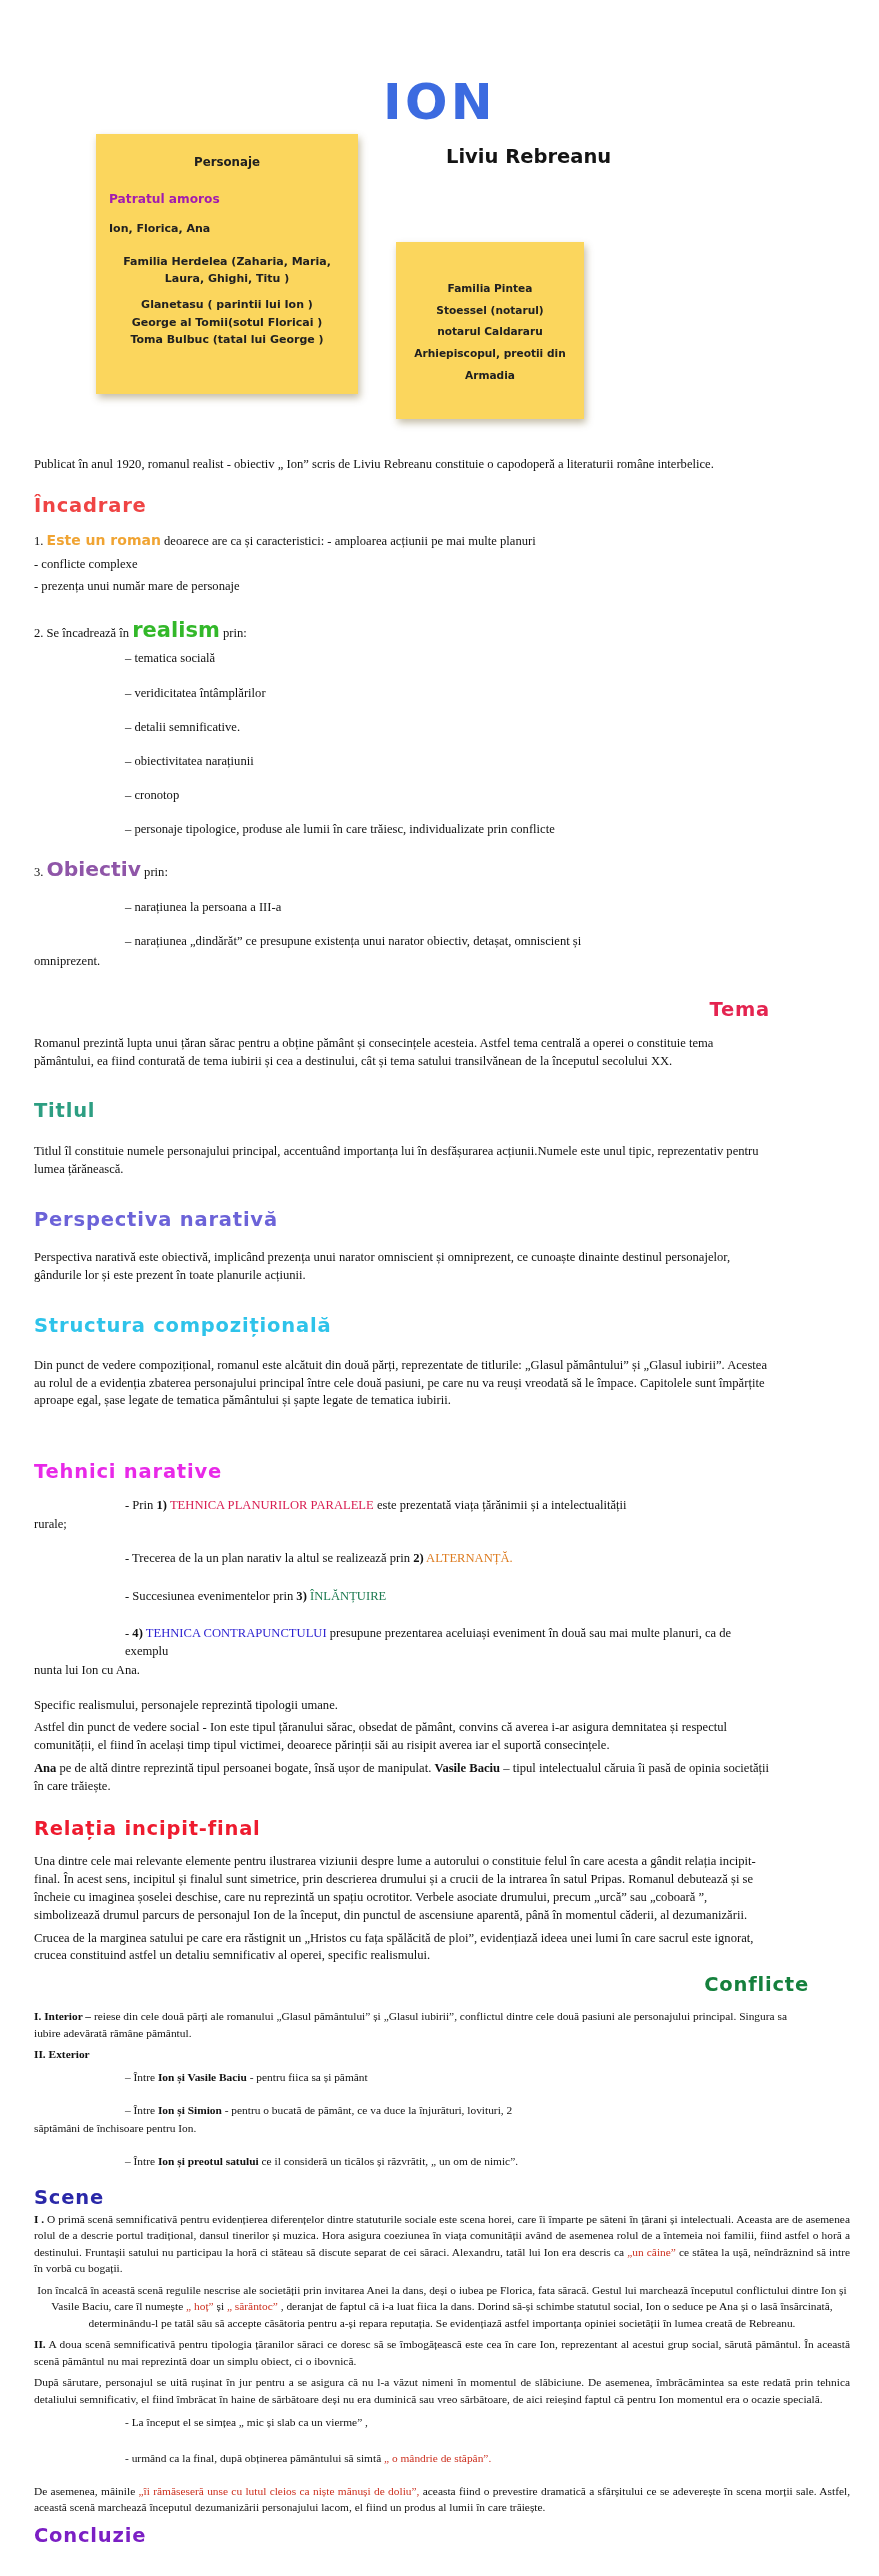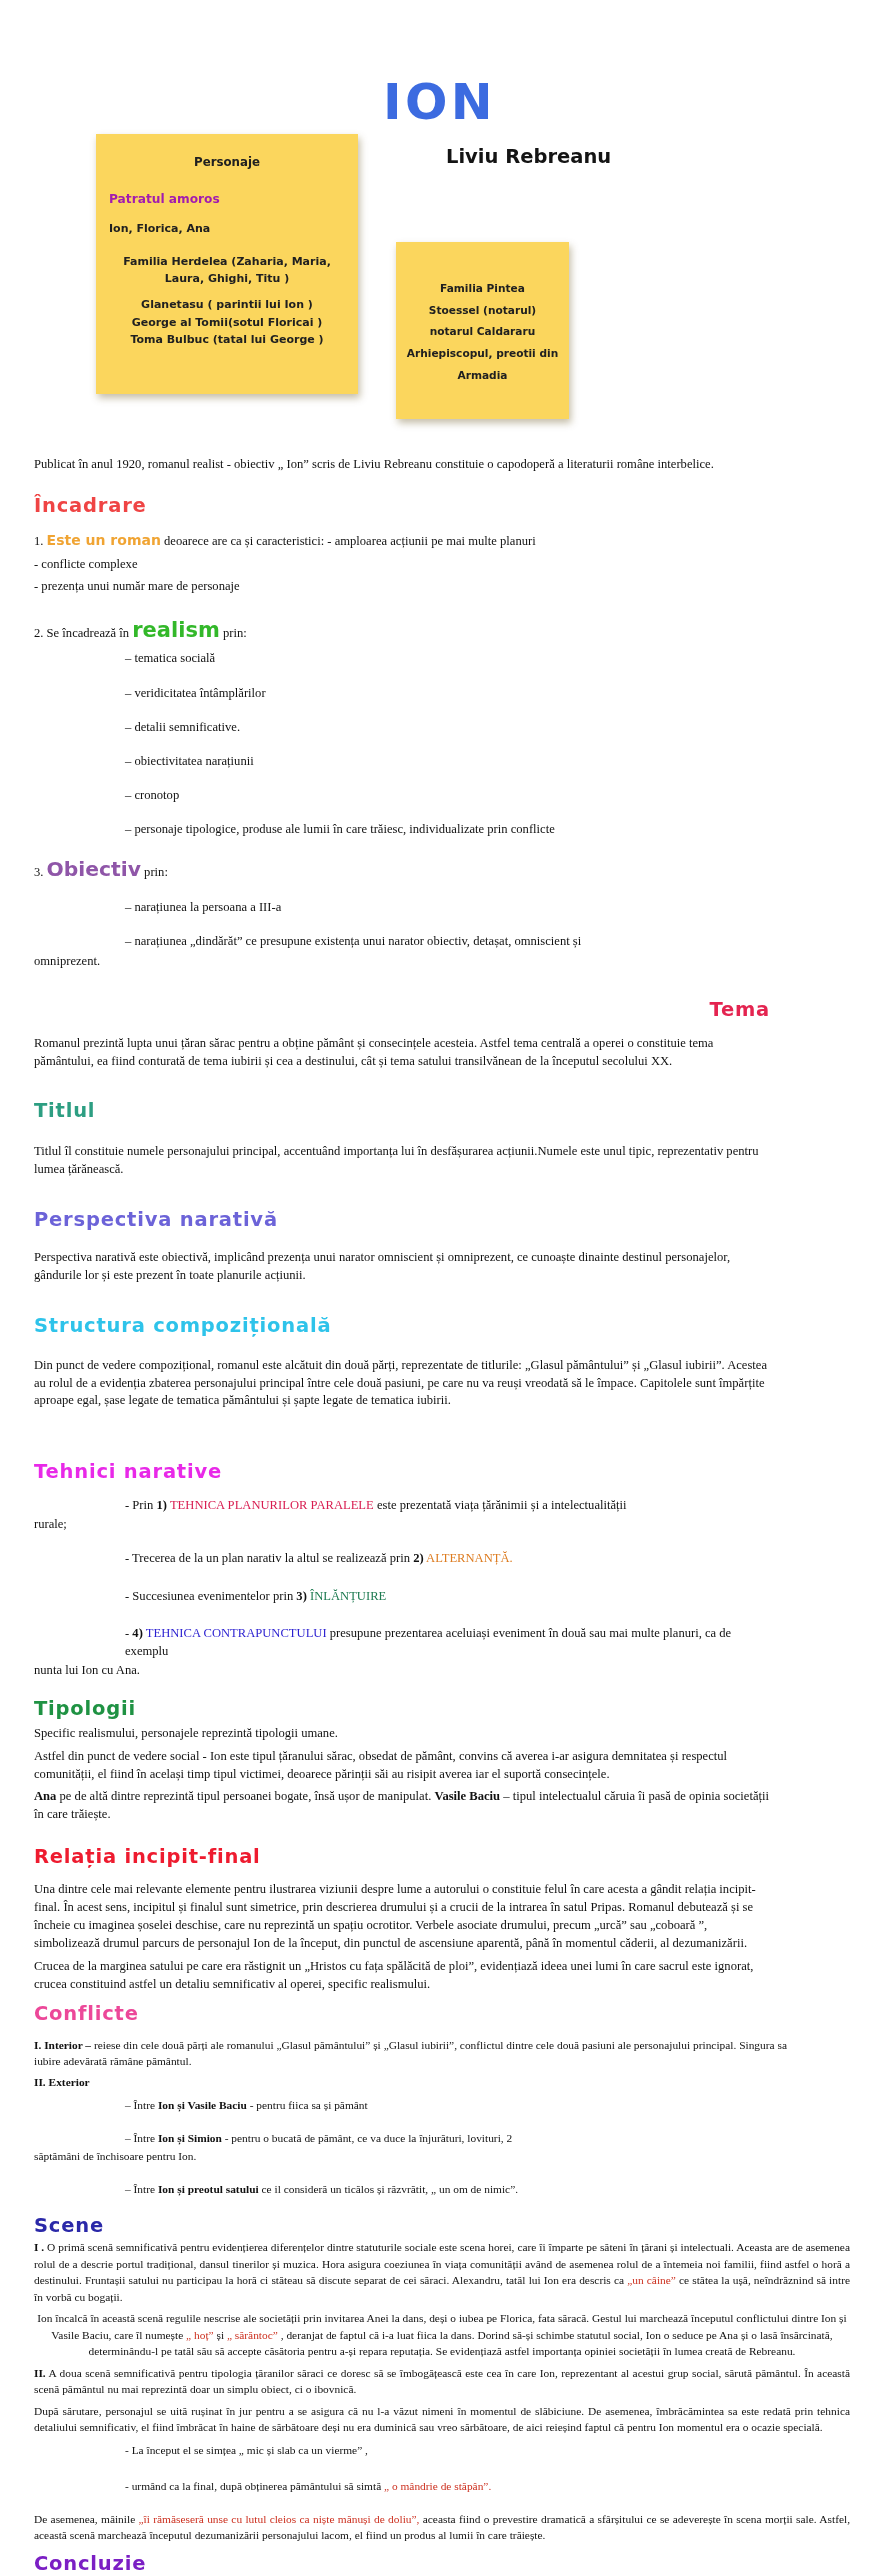--- a/index.html
+++ b/index.html
@@ -19,21 +19,21 @@
   .author {
     position:absolute; top:143px; left:446px;
     font-family:"DejaVu Sans", sans-serif; font-weight:bold; font-size:19.5px; color:#141414;
   }
   .note {
     position:absolute; background:#fbd65d;
     box-shadow:2.4px 4.1px 7.3px rgba(90,70,10,.35);
     font-family:"DejaVu Sans", sans-serif; font-weight:bold; color:#202020;
   }
   .note1 { left:96px; top:134px; width:262px; height:260px; padding:19.5px 13px 8.1px; font-size:11px; }
-  .note2 { left:396px; top:242px; width:173px; height:177px; padding:36px 6.5px 8.1px; font-size:10.6px; }
+  .note2 { left:396px; top:242px; width:188px; height:177px; padding:36px 6.5px 8.1px; font-size:10.6px; }
   .note .ctr { text-align:center; }
   .note1 .n-title { text-align:center; font-size:11.8px; margin-bottom:21px; }
   .note1 .n-sub { color:#a21caf; font-size:12.2px; margin-bottom:12.2px; }
   .note1 .n-trio { margin-bottom:17px; }
   .note1 .grp { line-height:1.55; }
   .note1 .gap { margin-top:9px; }
   .note2 div { line-height:2.05; }
   
   main { padding:6.5px 109px 33px 34px; }
   h2 {
@@ -43,21 +43,21 @@
   }
   p { margin:0 0 4.9px; }
   .c-incadrare { color:#ef4444; }
   .c-tema { color:#e42450; margin-top:28px;text-align:right; }
   .c-titlul { color:#2d9e82; margin-top:28px; margin-bottom:21px; }
   .c-perspectiva { color:#6c63d8; margin-top:29px; margin-bottom:18px; }
   .c-structura { color:#2ec3ea; margin-top:29px; margin-bottom:19.5px; }
   .c-tehnici { color:#e829e8; margin-top:50px; }
   .c-tipologii { color:#1f9243; margin-top:4.9px; margin-bottom:4.9px; }
   .c-relatia { color:#ee1b2f; margin-top:21px; }
-  .c-conflicte { color:#ec4899; margin:8.1px 0 11.4px; }
+  .c-conflicte { color:#15803d; margin:8.1px 0 11.4px;text-align:right; }
   .c-scene { color:#2a28a8; margin:6.5px 0 1.6px; }
   .c-concluzie { color:#7b1fc4; margin:8.1px 0 1.6px; }
   .hl-roman { font-family:"DejaVu Sans", sans-serif; font-weight:bold; font-size:14px; color:#f0a433; }
   .hl-realism { font-family:"DejaVu Sans", sans-serif; font-weight:bold; font-size:21px; color:#33b82a; }
   .hl-obiectiv { font-family:"DejaVu Sans", sans-serif; font-weight:bold; font-size:20.3px; color:#8f56a8; }
   .cap-paralele { color:#d81c50; }
   .cap-alternanta { color:#dd7b1f; }
   .cap-inlantuire { color:#1d7a50; }
   .cap-contrapunct { color:#2a1fd0; }
   .red { color:#cc2f1e; }
@@ -134,21 +134,20 @@
   <p>Din punct de vedere compozițional, romanul este alcătuit din două părți, reprezentate de titlurile: „Glasul pământului” și „Glasul iubirii”. Acestea au rolul de a evidenția zbaterea personajului principal între cele două pasiuni, pe care nu va reuși vreodată să le împace. Capitolele sunt împărțite aproape egal, șase legate de tematica pământului și șapte legate de tematica iubirii.</p>
 
   <h2 class="c-tehnici">Tehnici narative</h2>
   <div class="bullet tight"><span>- Prin </span><b>1)</b><span class="cap-paralele"> TEHNICA PLANURILOR PARALELE</span><span> este prezentată viața țărănimii și a intelectualității</span></div>
   <div class="cont">rurale;</div>
   <div class="bullet mt18"><span>- Trecerea de la un plan narativ la altul se realizează prin </span><b>2)</b><span class="cap-alternanta"> ALTERNANȚĂ.</span></div>
   <div class="bullet mt24"><span>- Succesiunea evenimentelor prin </span><b>3)</b><span class="cap-inlantuire"> ÎNLĂNȚUIRE</span></div>
   <div class="bullet tight mt24"><span>- </span><b>4)</b><span class="cap-contrapunct"> TEHNICA CONTRAPUNCTULUI</span><span> presupune prezentarea aceluiași eveniment în două sau mai multe planuri, ca de exemplu</span></div>
   <div class="cont">nunta lui Ion cu Ana.</div>
 
-  <h2 class="c-tipologii">Tipologii</h2>
   <p>Specific realismului, personajele reprezintă tipologii umane.</p>
   <p>Astfel din punct de vedere social - Ion este tipul țăranului sărac, obsedat de pământ, convins că averea i-ar asigura demnitatea și respectul comunității, el fiind în același timp tipul victimei, deoarece părinții săi au risipit averea iar el suportă consecințele.</p>
   <p><b>Ana</b><span> pe de altă dintre reprezintă tipul persoanei bogate, însă ușor de manipulat. </span><b>Vasile Baciu</b><span> – tipul intelectualul căruia îi pasă de opinia societății în care trăiește.</span></p>
 
   <h2 class="c-relatia">Relația incipit-final</h2>
   <p>Una dintre cele mai relevante elemente pentru ilustrarea viziunii despre lume a autorului o constituie felul în care acesta a gândit relația incipit-final. În acest sens, incipitul și finalul sunt simetrice, prin descrierea drumului și a crucii de la intrarea în satul Pripas. Romanul debutează și se încheie cu imaginea șoselei deschise, care nu reprezintă un spațiu ocrotitor. Verbele asociate drumului, precum „urcă” sau „coboară ”, simbolizează drumul parcurs de personajul Ion de la început, din punctul de ascensiune aparentă, până în momentul căderii, al dezumanizării.</p>
   <p>Crucea de la marginea satului pe care era răstignit un „Hristos cu fața spălăcită de ploi”, evidențiază ideea unei lumi în care sacrul este ignorat, crucea constituind astfel un detaliu semnificativ al operei, specific realismului.</p>
 
   <section class="dense">
     <h2 class="c-conflicte">Conflicte</h2>

